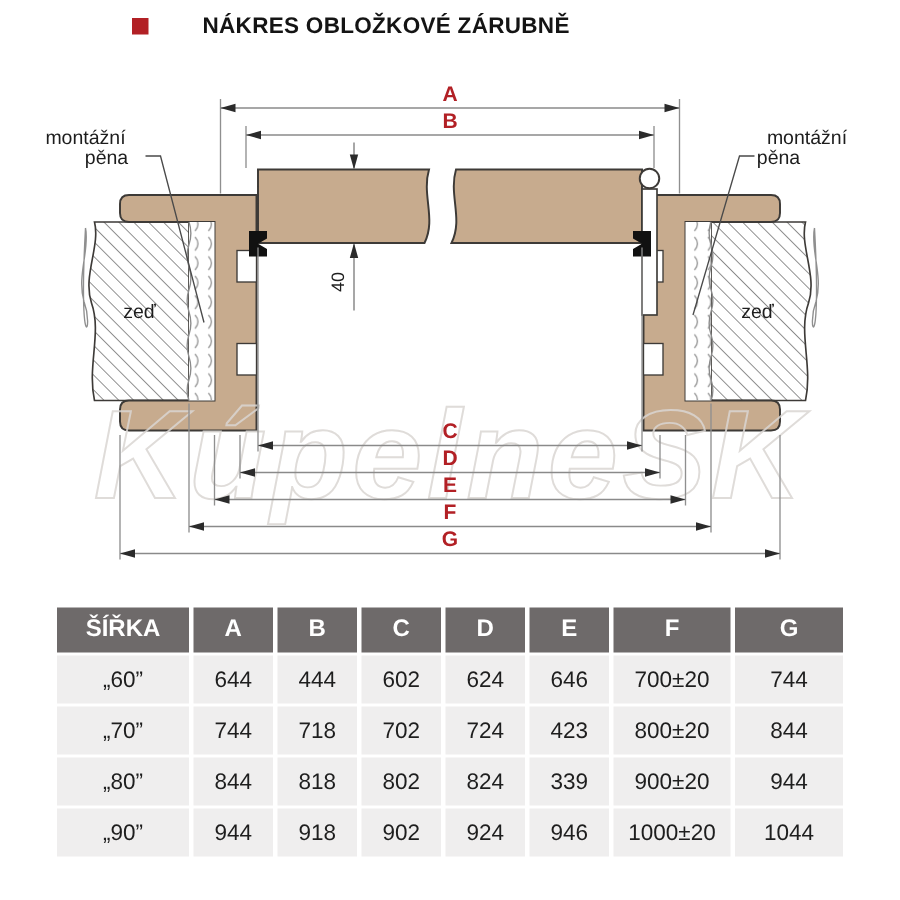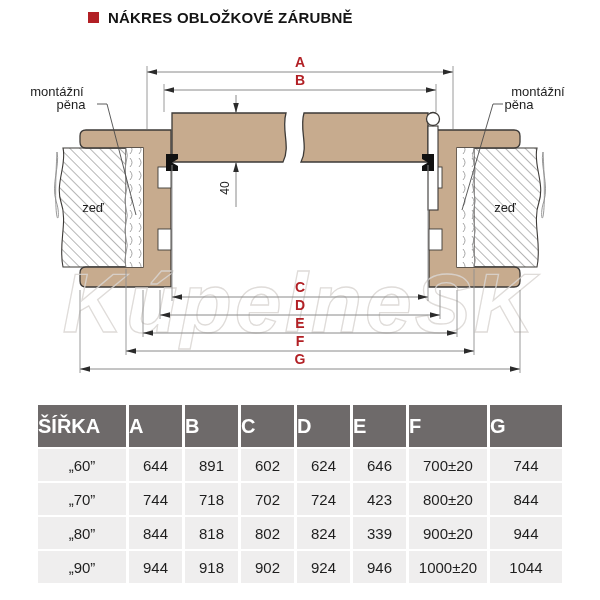--- a/index.html
+++ b/index.html
@@ -1,25 +1,25 @@
 <!DOCTYPE html>
 <html><head>
 <meta charset="utf-8">
 <style>
   html,body{margin:0;padding:0;background:#fff;}
   .canvas{position:relative;width:600px;height:600px;background:#fff;overflow:hidden;
           font-family:"Liberation Sans",sans-serif;}
   .title-row{position:absolute;top:9px;left:88px;display:flex;align-items:center;gap:9px;}
   .title-bullet{width:11px;height:11px;background:#b22025;flex:0 0 auto;}
-  .title-text{font-size:15px;font-weight:800;letter-spacing:.2px;color:#141414;white-space:nowrap;}
+  .title-text{font-size:15px;font-weight:800;letter-spacing:.2px;color:#141414;white-space:nowrap;margin-left:27px;}
   svg.diagram{position:absolute;top:0;left:0;}
   table.size-table{position:absolute;top:403px;left:35px;width:530px;table-layout:fixed;
                    border-collapse:separate;border-spacing:3px 2px;}
-  table.size-table th{background:#6e6a6a;color:#fff;font-size:20px;font-weight:700;height:42px;
-                      text-align:left;padding:0;}
+  table.size-table th{background:#6e6a6a;color:#fff;font-size:16px;font-weight:700;height:30px;
+                      text-align:center;padding:0;}
   table.size-table td{background:#efeeee;color:#1e1e1e;font-size:15px;height:24px;
                       text-align:center;padding:4px;}
   .dim-label{fill:#b22025;font-weight:bold;font-size:14px;}
   .ann{fill:#1d1d1d;font-size:13px;}
   .thin{stroke:#8f8f8f;stroke-width:.9;}
   .dimline{stroke:#8a8a8a;stroke-width:1;}
   .arrow{fill:#2b2b2b;}
   .wood{fill:#c7ab8e;stroke:#3d3a37;stroke-width:1.3;}
   .whitecut{fill:#ffffff;stroke:#3d3a37;stroke-width:.9;}
 </style>
@@ -190,21 +190,21 @@
         <th>D</th>
         <th>E</th>
         <th>F</th>
         <th>G</th>
       </tr>
     </thead>
     <tbody>
       <tr>
         <td>„60”</td>
         <td>644</td>
-        <td>891</td>
+        <td>444</td>
         <td>602</td>
         <td>624</td>
         <td>646</td>
         <td>700±20</td>
         <td>744</td>
       </tr>
       <tr>
         <td>„70”</td>
         <td>744</td>
         <td>718</td>

